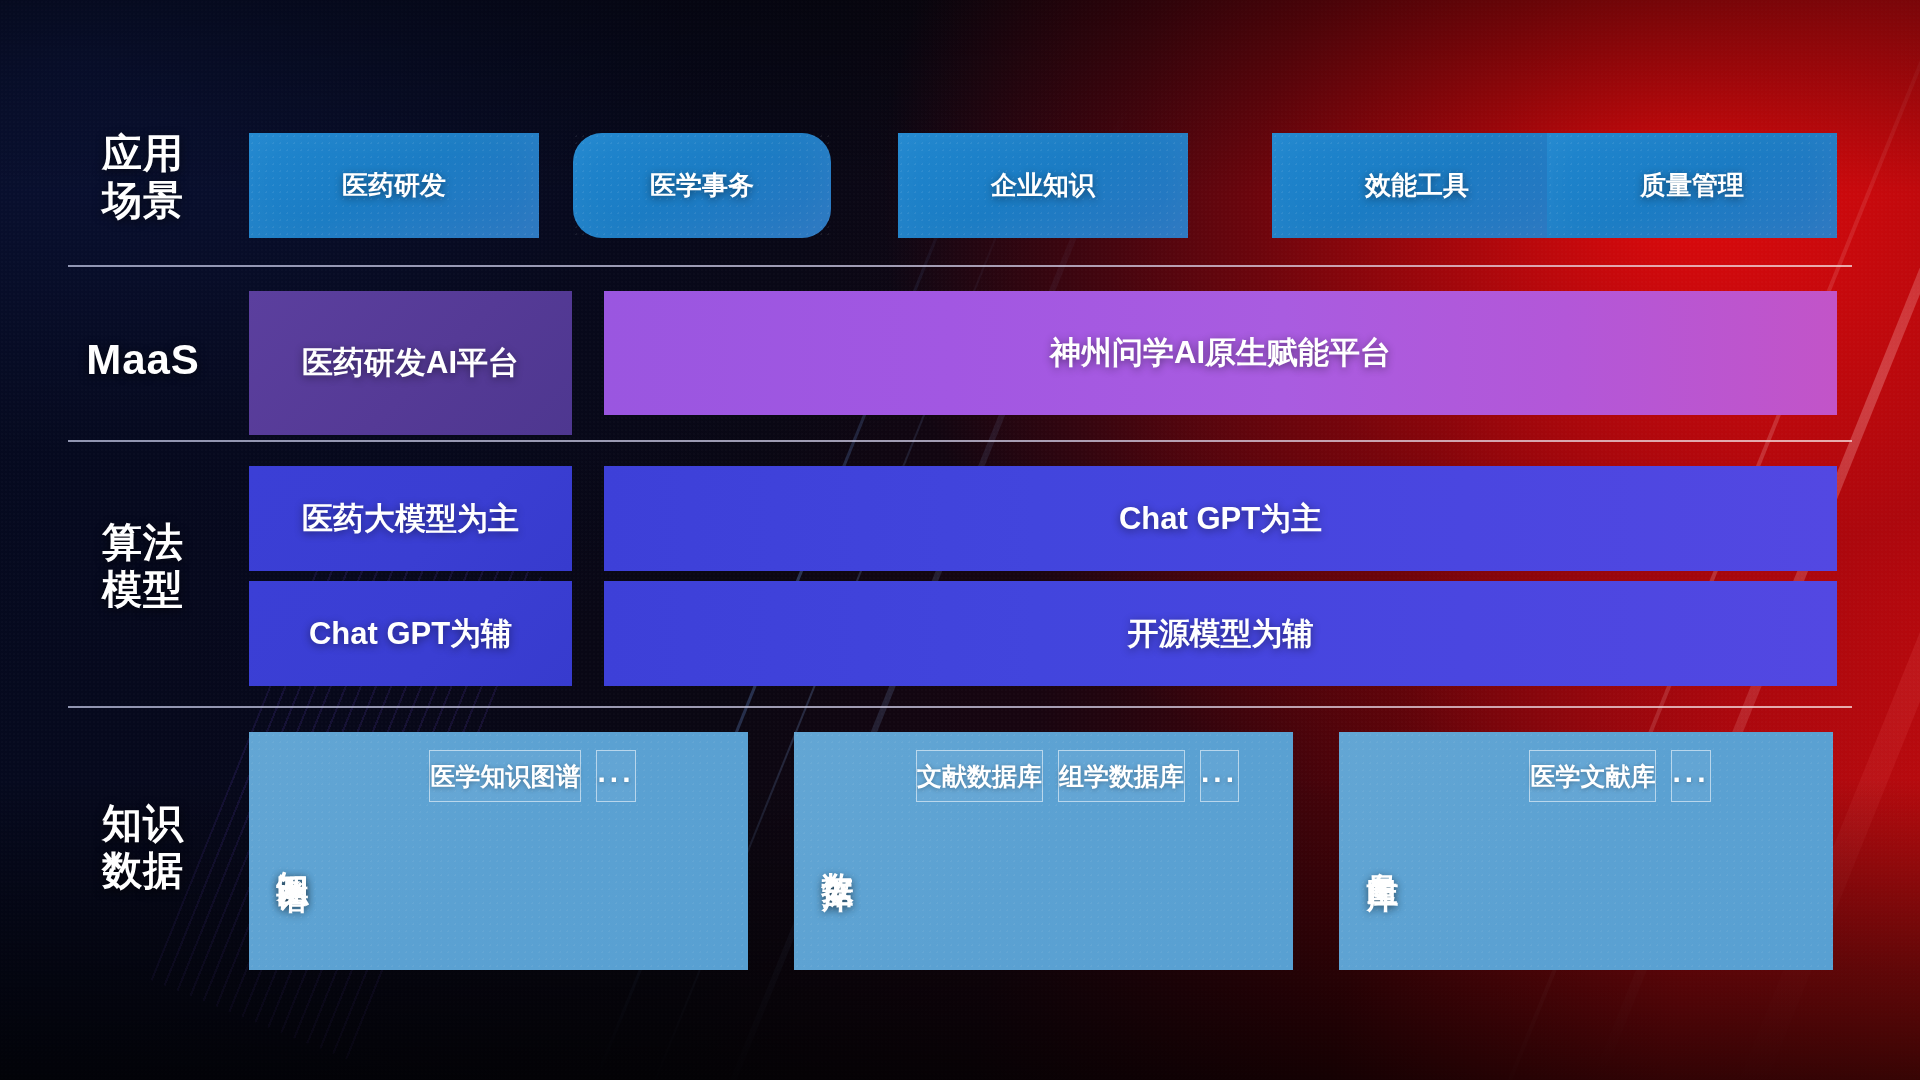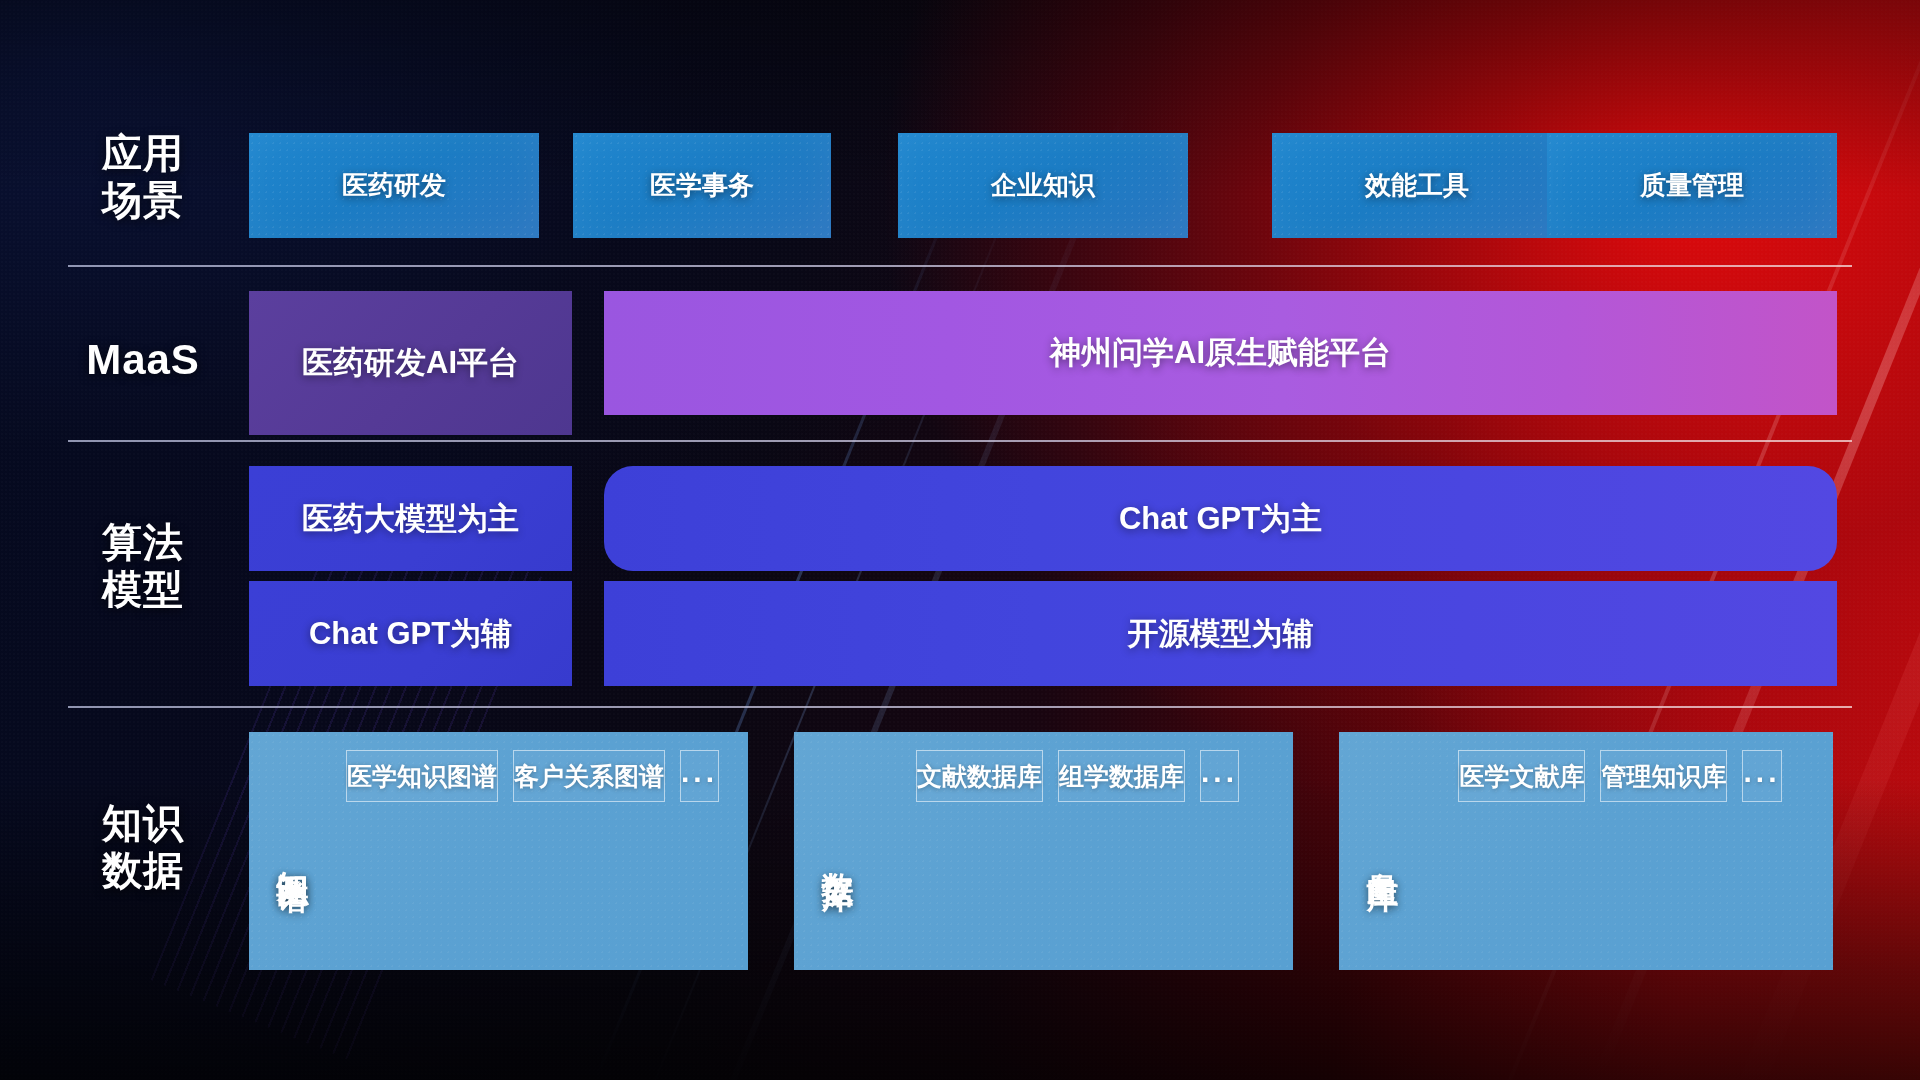--- a/index.html
+++ b/index.html
@@ -157,21 +157,21 @@
 
 <div class="stage">
 
   <div class="rowlabel" style="left:68px; top:130px; width:150px;">应用
 场景</div>
 
   <div class="box app-box" style="left:249px; top:133px; width:290px; height:105px;">
     <span class="dots"></span>
     <span style="position:relative;z-index:2;">医药研发</span>
   </div>
-  <div class="box app-box" style="left:573px; top:133px; width:258px; height:105px;">
+  <div class="box app-box" style="left:573px; top:133px; width:258px; height:105px;border-radius:29px;">
     <span class="dots"></span>
     <span style="position:relative;z-index:2;">医学事务</span>
   </div>
   <div class="box app-box" style="left:898px; top:133px; width:290px; height:105px;">
     <span class="dots"></span>
     <span style="position:relative;z-index:2;">企业知识</span>
   </div>
   <div class="box app-box" style="left:1272px; top:133px; width:290px; height:105px;">
     <span class="dots"></span>
     <span style="position:relative;z-index:2;">效能工具</span>
@@ -197,55 +197,53 @@
   <div class="rowlabel" style="left:68px; top:519px; width:150px;">算法
 模型</div>
 
   <div class="box algo-left" style="left:249px; top:466px; width:323px; height:105px;">
     <span>医药大模型为主</span>
   </div>
   <div class="box algo-left" style="left:249px; top:581px; width:323px; height:105px;">
     <span>Chat GPT为辅</span>
   </div>
 
-  <div class="box algo-main" style="left:604px; top:466px; width:1233px; height:105px;border-radius:29px;">
+  <div class="box algo-main" style="left:604px; top:466px; width:1233px; height:105px;">
     <span>Chat GPT为主</span>
   </div>
   <div class="box algo-main" style="left:604px; top:581px; width:1233px; height:105px;">
     <span>开源模型为辅</span>
   </div>
 
   <div class="divider" style="top:706px;"></div>
 
   <div class="rowlabel" style="left:68px; top:800px; width:150px;">知识
 数据</div>
 
   <div class="kd-panel" style="left:249px; top:732px; width:499px; height:238px;">
     <span class="dots"></span>
     <div class="kd-vlabel">知识图谱</div>
     <div class="kd-items">
       <div class="kd-item">医学知识图谱</div>
-      <div class="kd-item">客户关系图谱</div>
       <div class="kd-item ellipsis">...</div>
     </div>
   </div>
 
   <div class="kd-panel" style="left:794px; top:732px; width:499px; height:238px;">
     <span class="dots"></span>
     <div class="kd-vlabel">数据库</div>
     <div class="kd-items">
       <div class="kd-item">文献数据库</div>
       <div class="kd-item">组学数据库</div>
       <div class="kd-item ellipsis">...</div>
     </div>
   </div>
 
   <div class="kd-panel" style="left:1339px; top:732px; width:494px; height:238px;">
     <span class="dots"></span>
     <div class="kd-vlabel">向量库</div>
     <div class="kd-items">
       <div class="kd-item">医学文献库</div>
-      <div class="kd-item">管理知识库</div>
       <div class="kd-item ellipsis">...</div>
     </div>
   </div>
 
 </div>
 
 </body></html>

